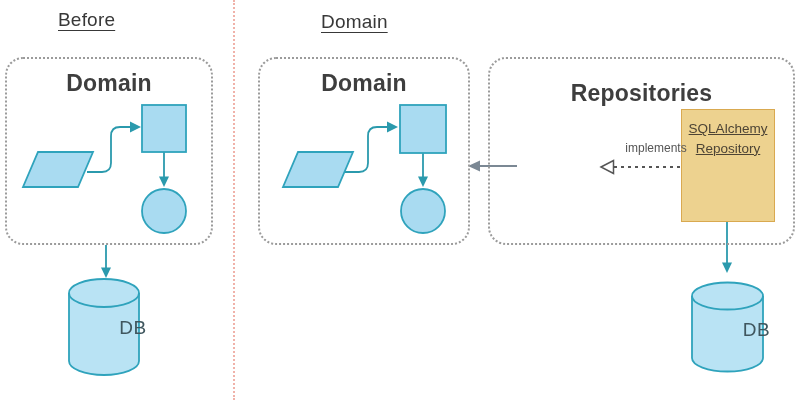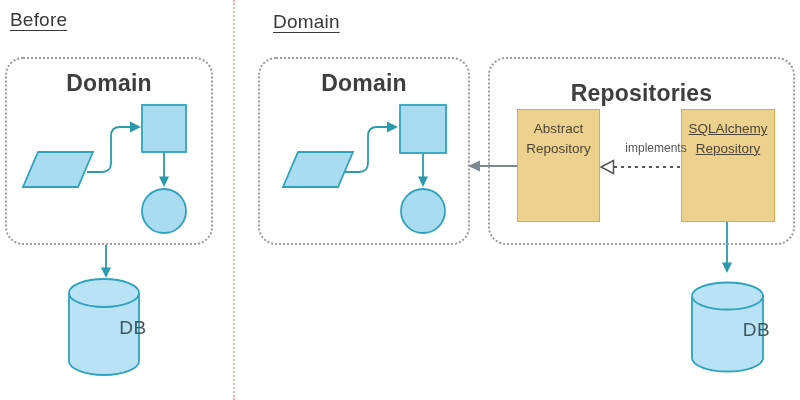--- a/index.html
+++ b/index.html
@@ -4,21 +4,21 @@
 <style>
   html,body{margin:0;padding:0;background:#ffffff;}
   .stage{
     position:relative;width:800px;height:400px;background:#ffffff;
     font-family:"Liberation Sans", sans-serif;overflow:hidden;
   }
   .abs{position:absolute;}
   .svg-layer{position:absolute;left:0;top:0;width:800px;height:400px;}
   .section-label{
     font-size:19px;color:#383838;text-decoration:underline;
-    text-underline-offset:4px;letter-spacing:.2px;
+    text-underline-offset:4px;letter-spacing:.2px;margin-left:48px;
   }
   .dashed-box{
     border:2px dotted #9b9b9b;border-radius:18px;box-sizing:border-box;
     background:transparent;
   }
   .box-title{
     font-size:23px;color:#3e3e3e;text-align:center;letter-spacing:.2px;font-weight:bold;
   }
   .repo-box{
     background:#edd28f;border:1.5px solid #d9a950;box-sizing:border-box;
@@ -84,23 +84,20 @@
   <div class="abs dashed-box" style="left:258px;top:57px;width:212px;height:188px;"></div>
   <div class="abs dashed-box" style="left:488px;top:57px;width:307px;height:188px;"></div>
 
   <div class="abs section-label" style="left:10px;top:9px;">Before</div>
   <div class="abs section-label" style="left:273px;top:11px;">Domain</div>
 
   <div class="abs box-title" style="left:5px;top:70px;width:208px;">Domain</div>
   <div class="abs box-title" style="left:258px;top:70px;width:212px;">Domain</div>
   <div class="abs box-title" style="left:488px;top:80px;width:307px;">Repositories</div>
 
-  <div class="abs repo-box" style="left:517px;top:109px;width:83px;height:113px;">
-    <span>Abstract Repository</span>
-  </div>
   <div class="abs repo-box" style="left:681px;top:109px;width:94px;height:113px;text-decoration:underline;">
     <span>SQLAlchemy Repository</span>
   </div>
 
   <div class="abs implements-label" style="left:614px;top:141px;width:84px;">implements</div>
 
   <div class="abs db-label" style="left:69px;top:288px;width:70px;height:80px;">DB</div>
   <div class="abs db-label" style="left:692px;top:292px;width:71px;height:76px;">DB</div>
 
 </div>

